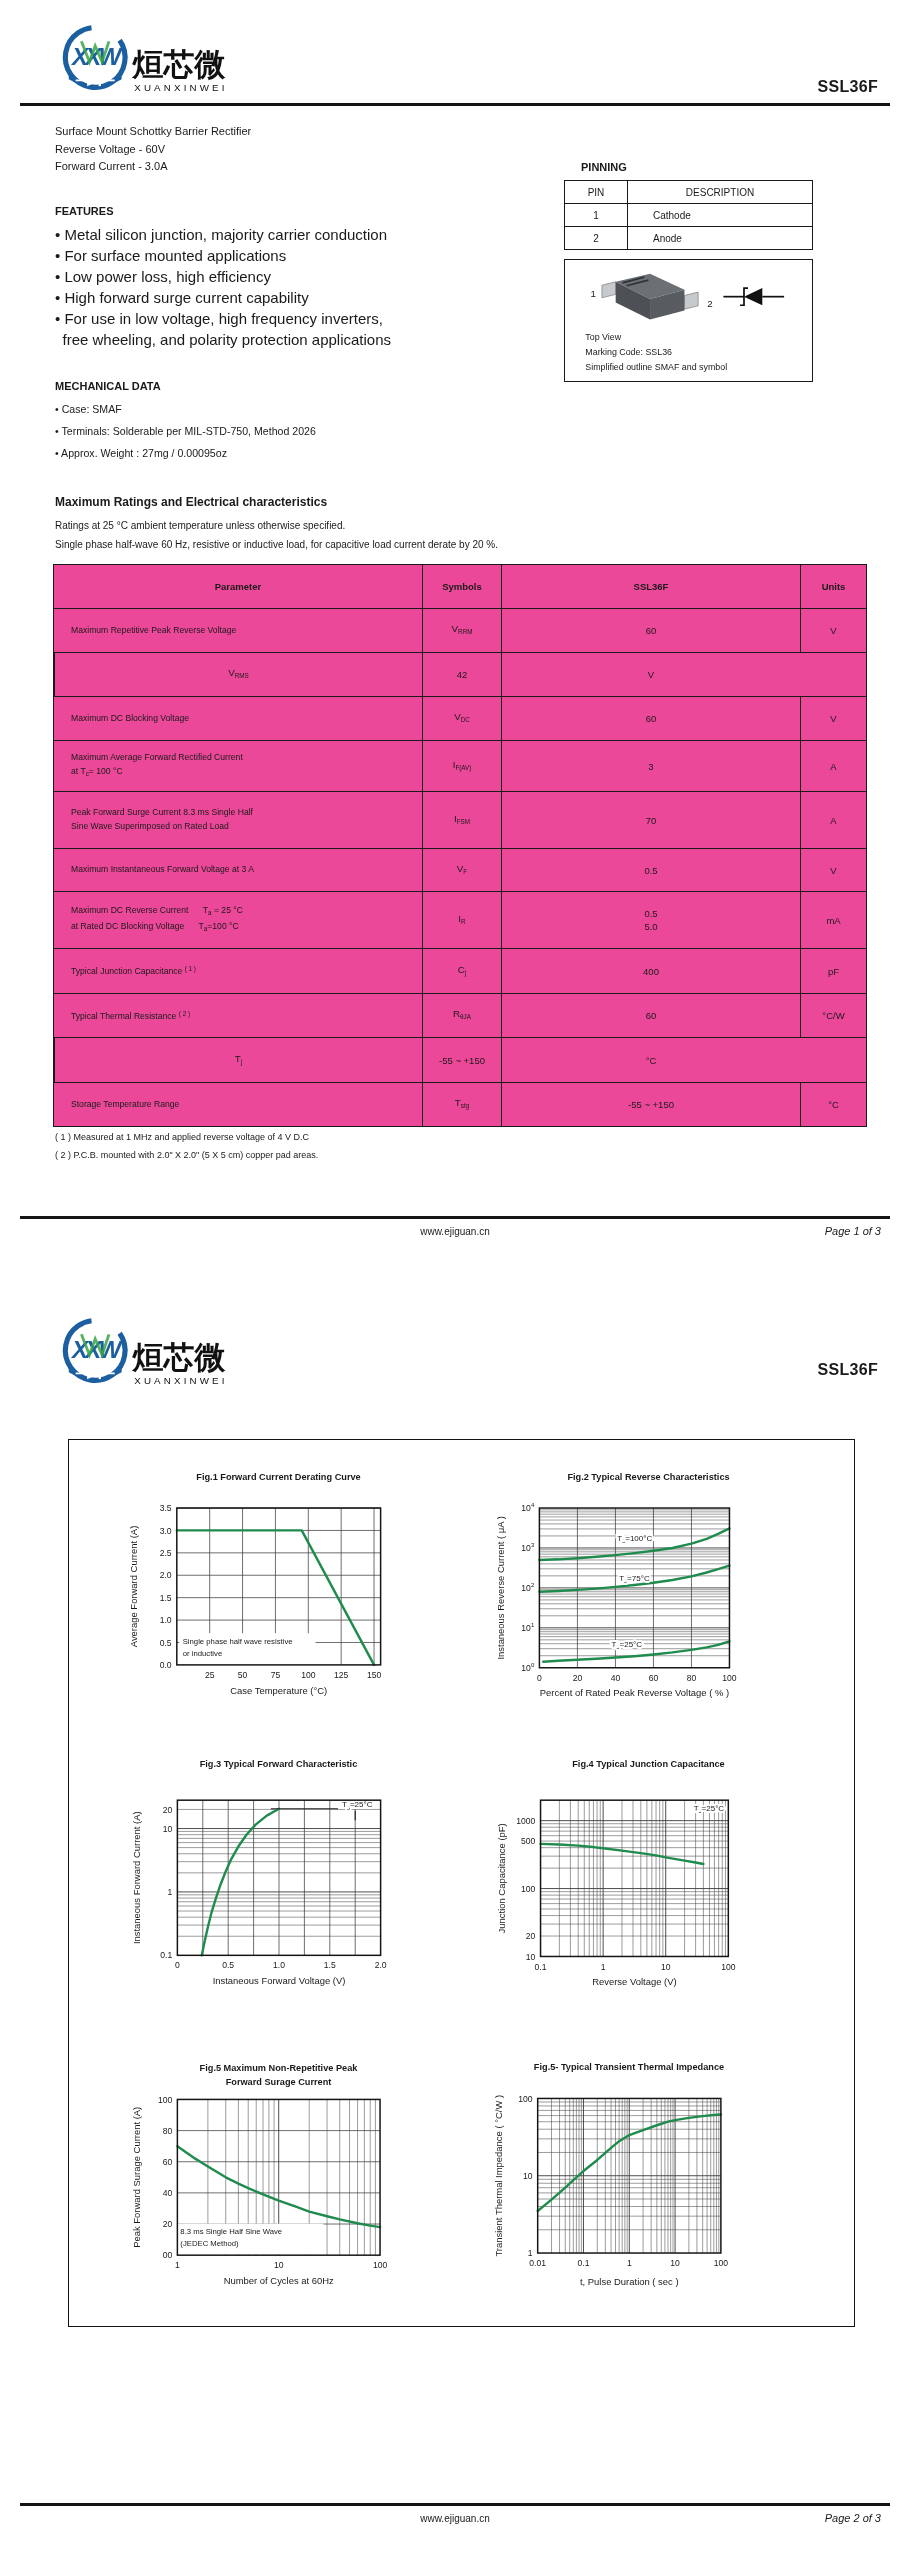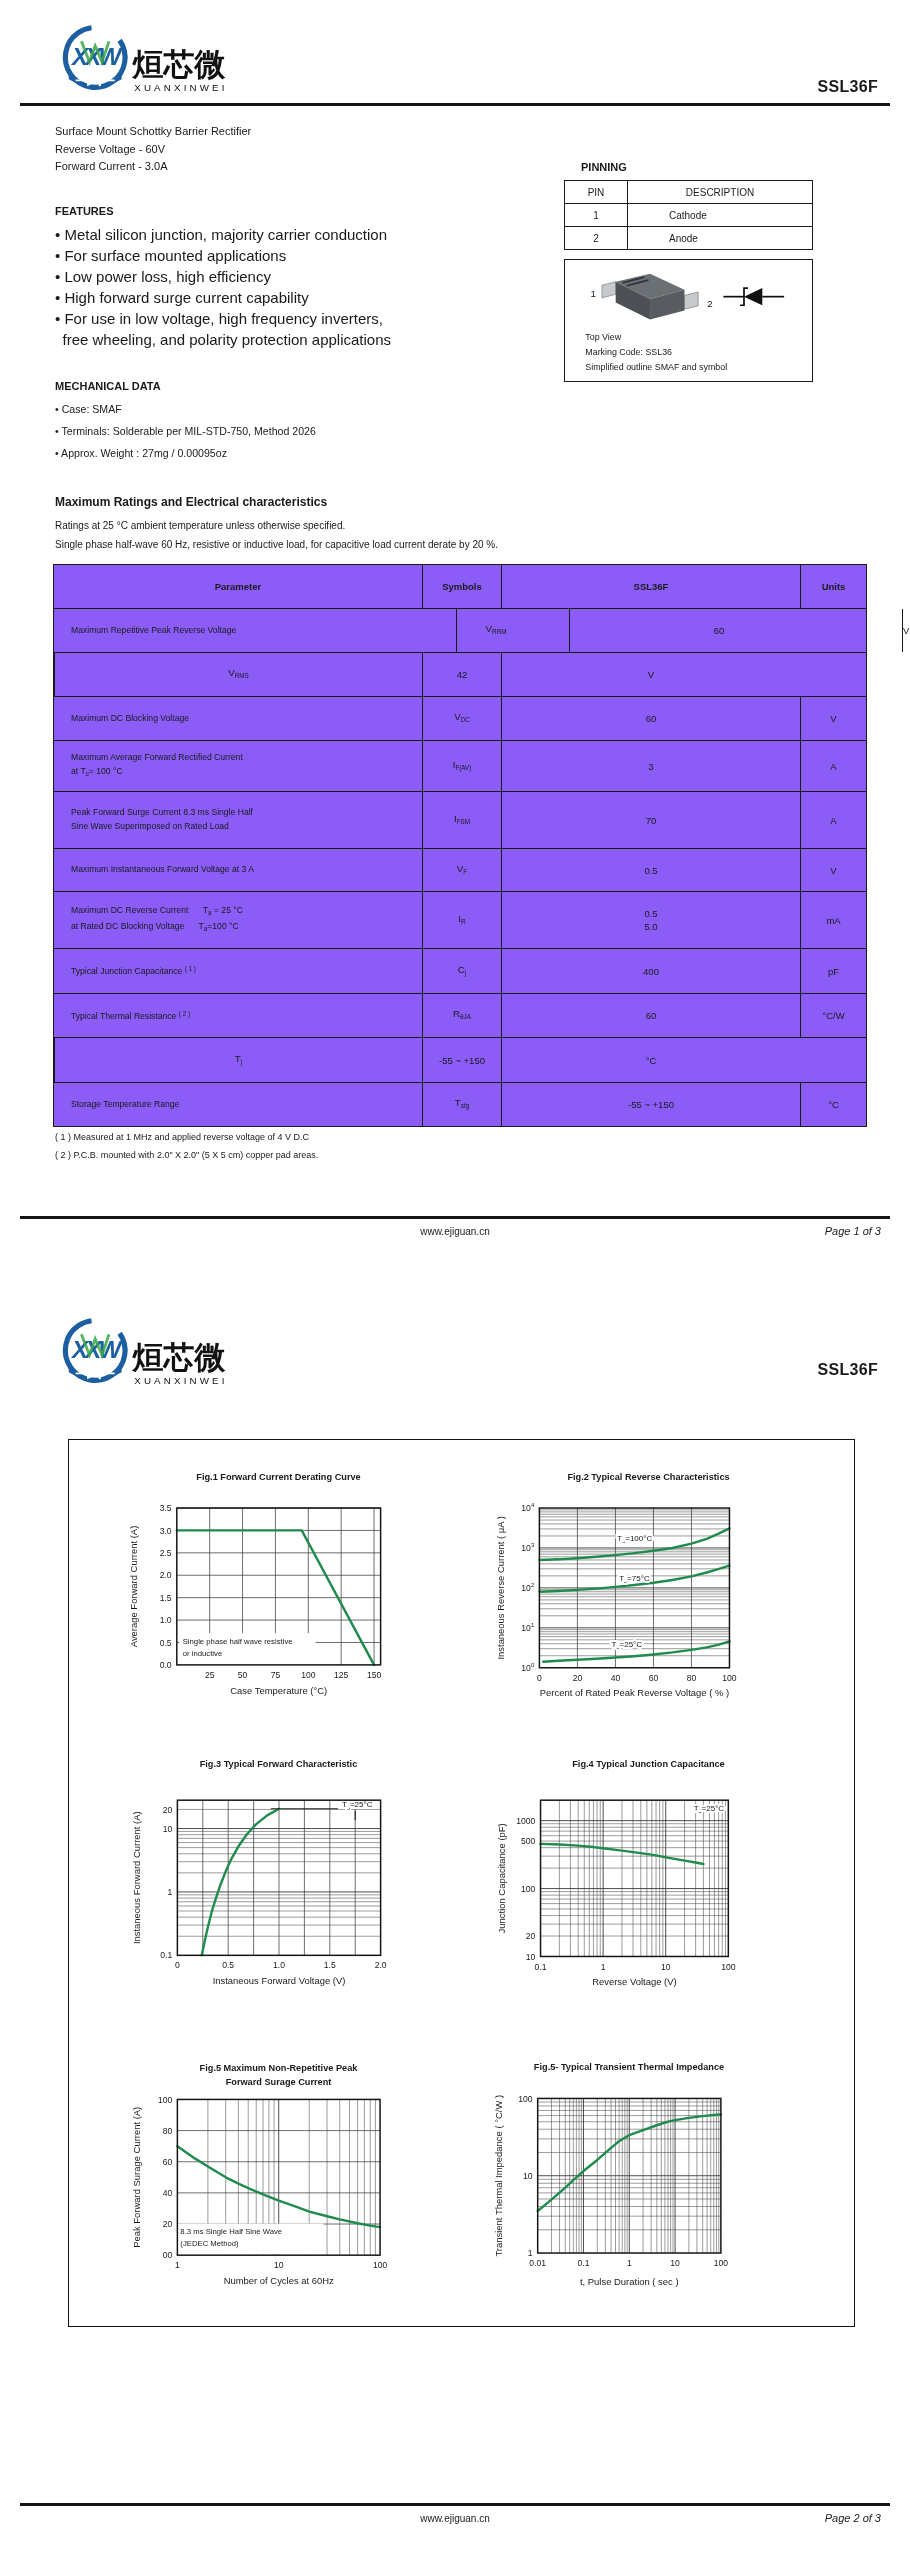--- a/index.html
+++ b/index.html
@@ -15,26 +15,26 @@
   .note-line{font-size:10px;line-height:19px;white-space:nowrap}
   .foot-note{font-size:9px;line-height:18.4px;white-space:nowrap}
   .footer-site{position:absolute;width:100%;text-align:center;font-size:10px}
   .footer-page{position:absolute;font-style:italic;font-size:11px;width:115px;text-align:right}
   
   #pinning-table{position:absolute;left:564px;top:180px;width:247px;border:1.4px solid #1a1a1a;background:#fff}
   .pt-row{display:grid;grid-template-columns:62px 1fr;height:22px;border-top:1.1px solid #1a1a1a}
   .pt-row.first{border-top:none}
   .pt-cell{display:flex;align-items:center;justify-content:center;font-size:10px;border-left:1.1px solid #1a1a1a}
   .pt-cell.c1{border-left:none}
-  .pt-cell.desc{justify-content:flex-start;padding-left:41px}
+  .pt-cell.desc{justify-content:flex-start;padding-left:25px}
   .pt-head .pt-cell{font-size:10px}
   
   #package-box{position:absolute;left:564px;top:259px;width:247px;height:121px;border:1.4px solid #1a1a1a;background:#fff}
   
-  #ratings-table{position:absolute;left:53px;top:564px;width:812px;border:1.7px solid #1a1a1a;background:#8b5cf6}
+  #ratings-table{position:absolute;left:53px;top:564px;width:812px;border:1.7px solid #1a1a1a;background:#ec4899}
   .rt-row{display:grid;grid-template-columns:368px 79px 299px 1fr;border-top:1.1px solid #1a1a1a}
   .rt-row.first{border-top:none}
   .rt-cell{border-left:1.1px solid #1a1a1a;display:flex;flex-direction:column;align-items:center;justify-content:center;
            font-size:9.5px;text-align:center;line-height:13px}
   .rt-cell.c1{border-left:none}
   .rt-cell.param{align-items:flex-start;padding-left:17px;font-size:8.6px;text-align:left;line-height:13.8px}
   .rt-head .rt-cell{font-weight:bold;font-size:9.5px}
   .sb{font-size:6.3px;vertical-align:-2.3px}
   .sp{font-size:6.3px;vertical-align:3.4px}
   .sym-main{font-size:9.8px}
@@ -128,21 +128,21 @@
   <div class="abs note-line" style="left:55px;top:516px">Ratings at 25 °C ambient temperature unless otherwise specified.</div>
   <div class="abs note-line" style="left:55px;top:535px">Single phase half-wave 60 Hz, resistive or inductive load, for capacitive load current derate by 20 %.</div>
 
   <div id="ratings-table">
       <div class="rt-row rt-head first" style="height: 43px;">
         <div class="rt-cell c1">Parameter</div>
         <div class="rt-cell">Symbols</div>
         <div class="rt-cell">SSL36F</div>
         <div class="rt-cell">Units</div>
       </div>
-      <div class="rt-row" style="height: 43px; gap: 34px;">
+      <div class="rt-row" style="height: 43px;">
         <div class="rt-cell param c1">
           <div><span>Maximum Repetitive Peak Reverse Voltage</span></div>
         </div>
         <div class="rt-cell">
           <span class="sym-main"><span>V</span><span class="sb">RRM</span></span>
         </div>
         <div class="rt-cell">
           <div>60</div>
         </div>
         <div class="rt-cell">V</div>

